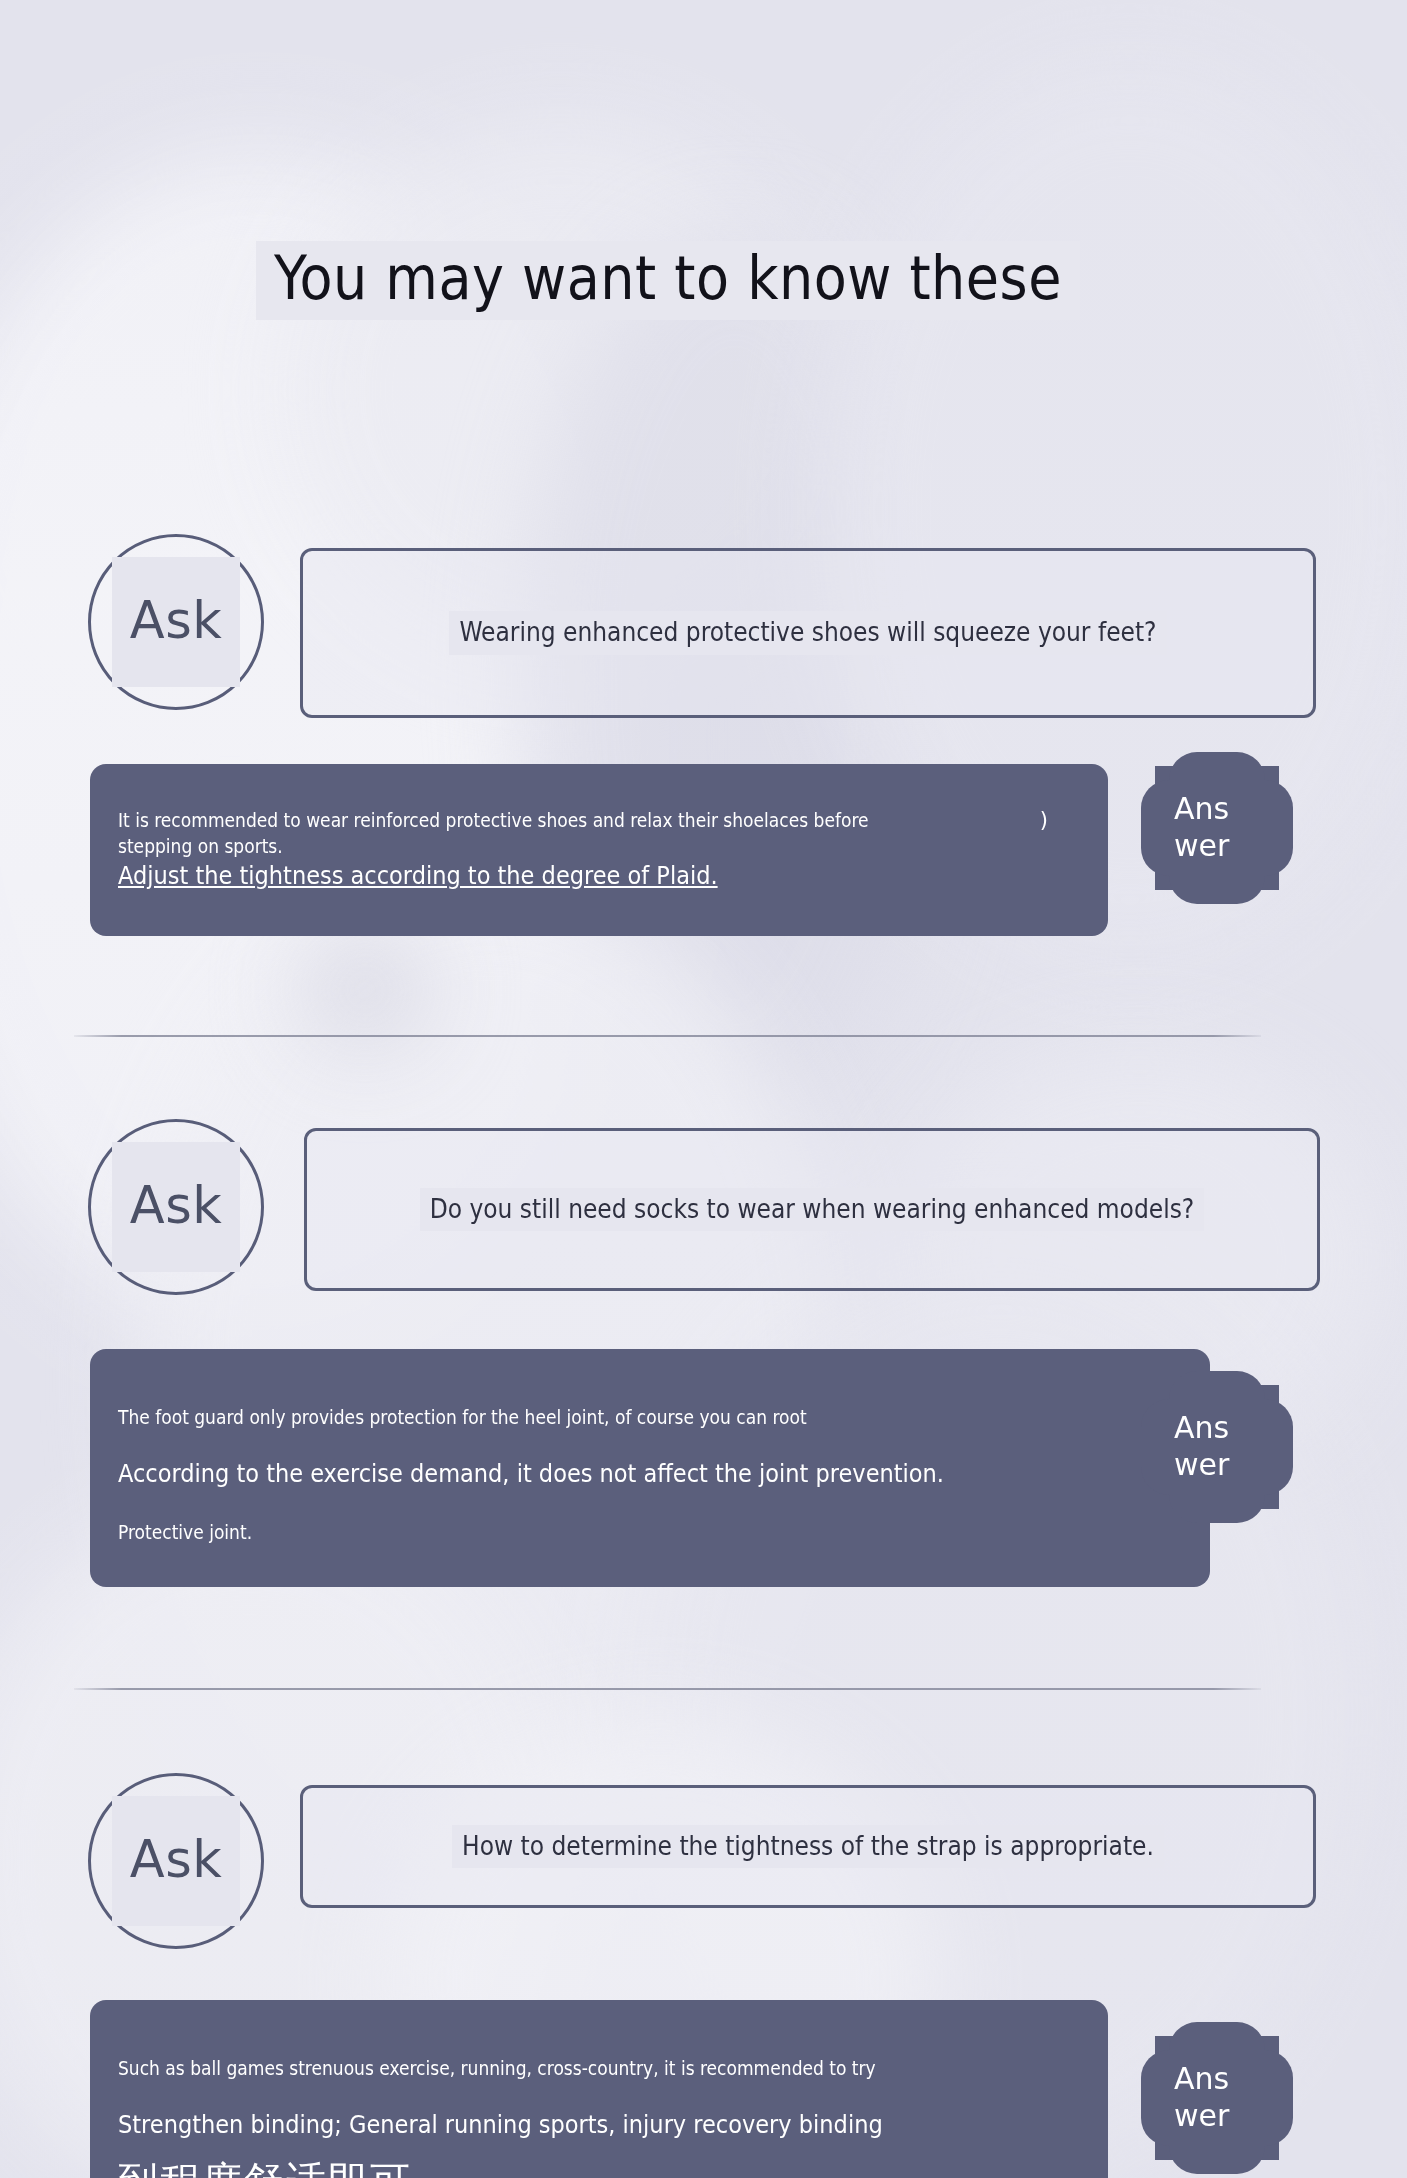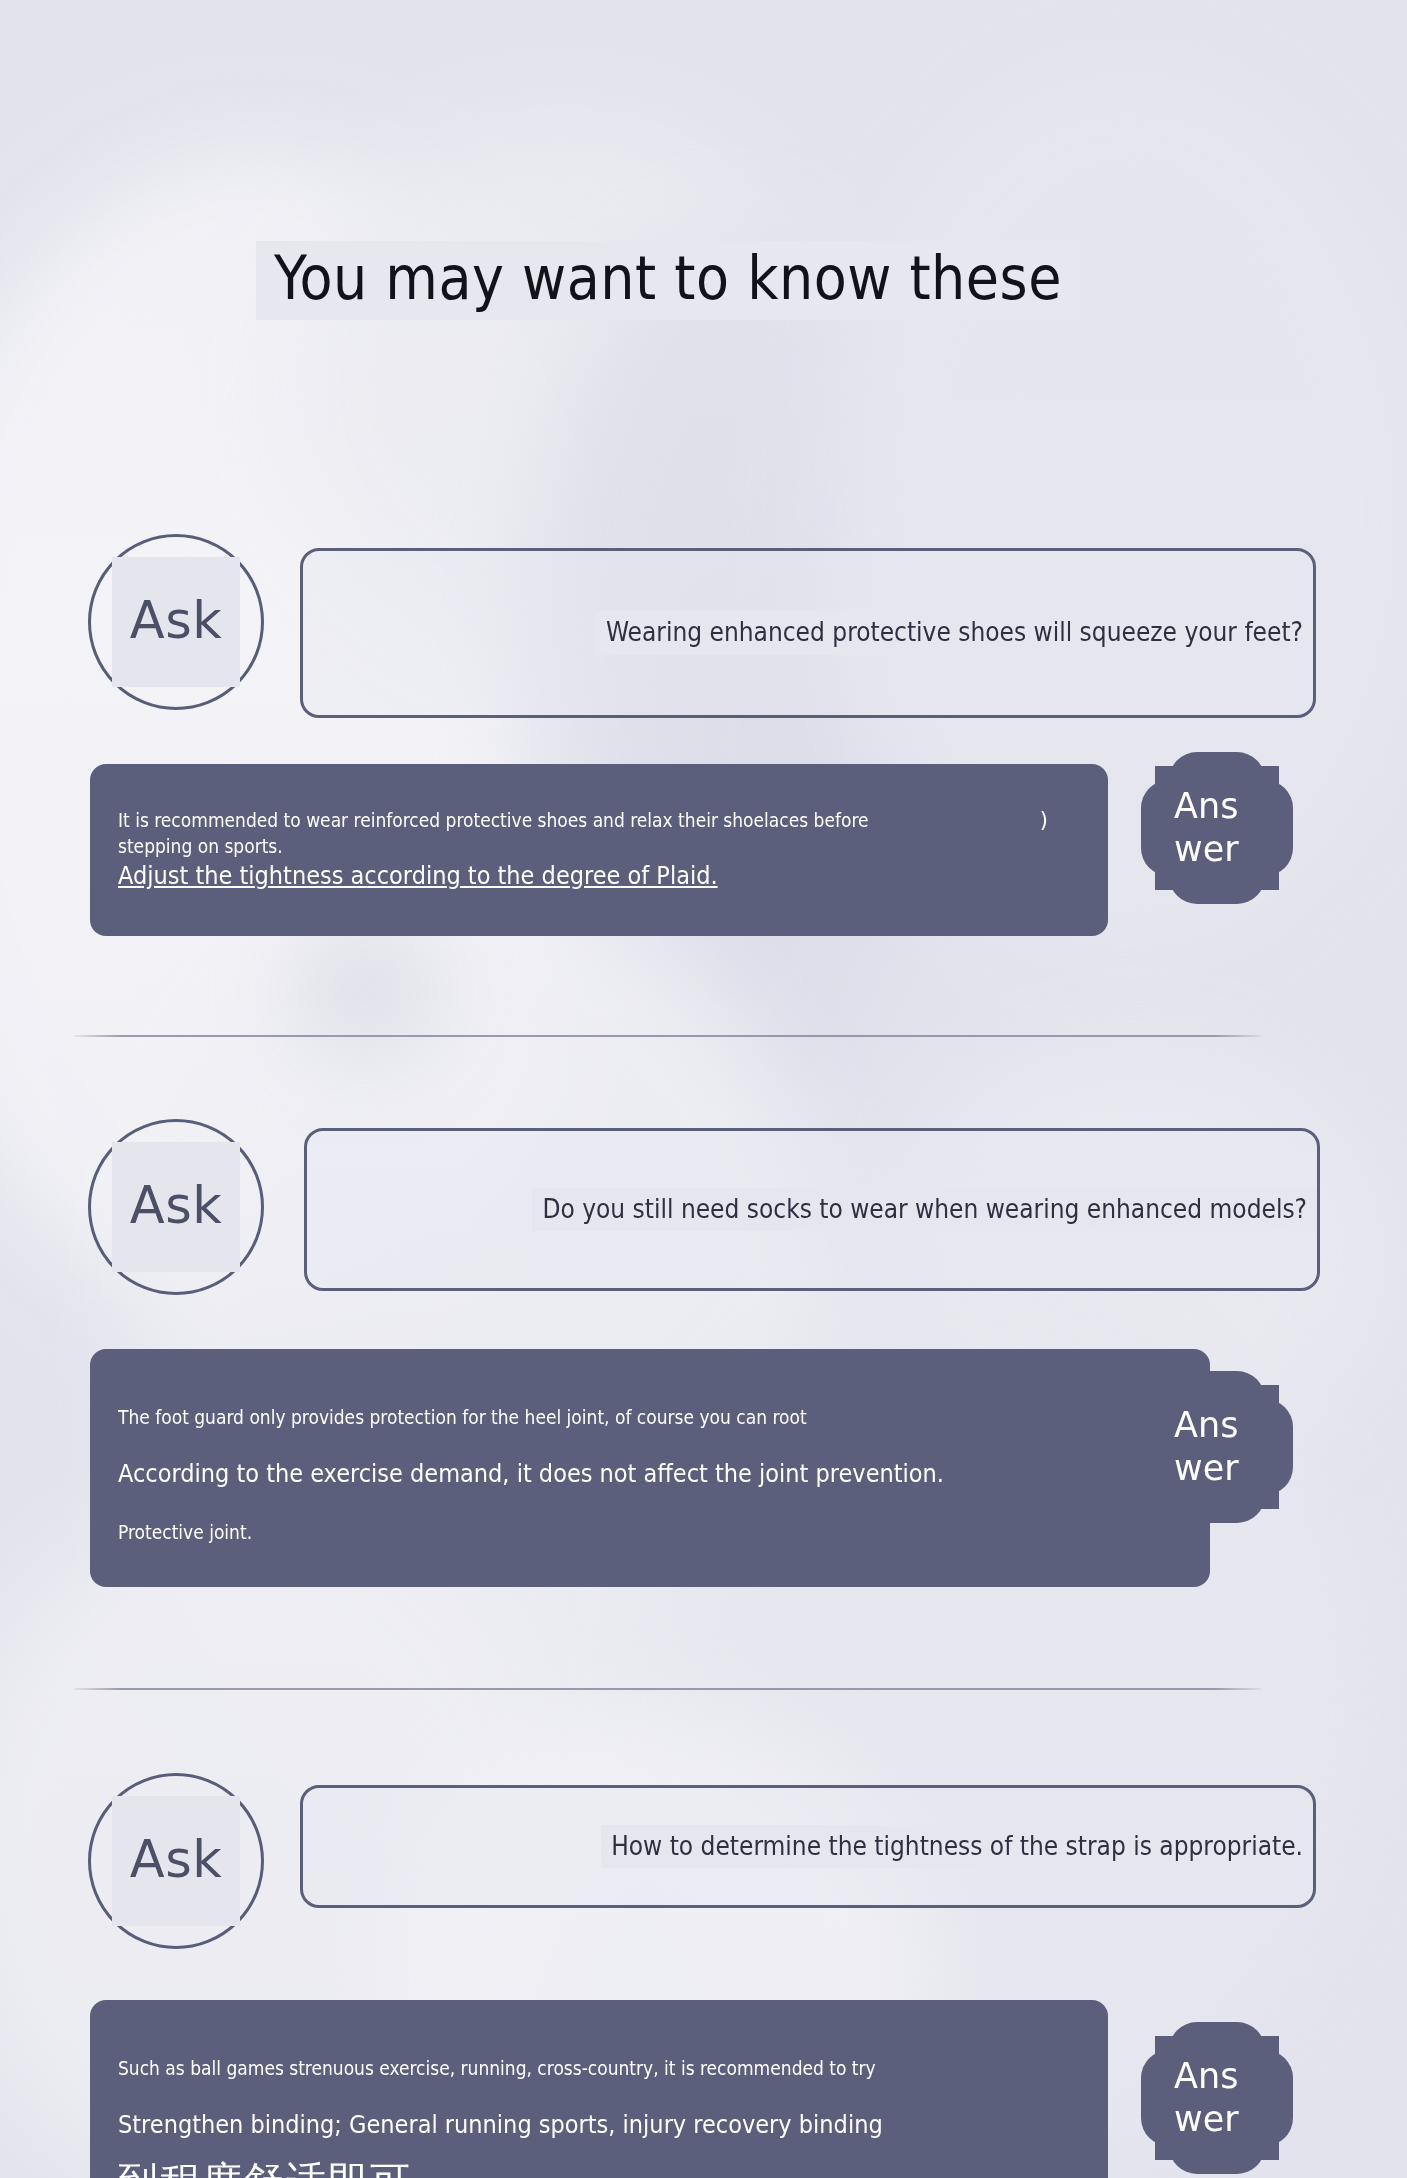--- a/index.html
+++ b/index.html
@@ -105,26 +105,26 @@
     color: #4b5066;
     font-weight: 400;
     letter-spacing: 0.5px;
     white-space: nowrap;
     font-family: "DejaVu Sans", sans-serif;
   }
 
   .question-box {
     position: absolute;
     border: 3px solid #5a5f7a;
-    border-radius: 19px;
+    border-radius: 12px;
     box-sizing: border-box;
     background: rgba(231,231,240,0.42);
     display: flex;
     align-items: center;
-    justify-content: flex-end;
+    justify-content: center;
   }
   .question-text {
     font-family: "DejaVu Sans Condensed", "Liberation Sans Narrow", "DejaVu Sans", sans-serif;
     font-stretch: condensed;
     font-size: 26px;
     color: #2e3040;
     background: #e6e6ef;
     padding: 5px 10px;
     line-height: 1.3;
     white-space: nowrap;
@@ -183,21 +183,21 @@
     left: 14px;
     top: -14px;
     width: 96px;
     height: 152px;
     border-radius: 28px;
   }
   .answer-badge .ab-label {
     position: relative;
     z-index: 2;
     font-family: "DejaVu Sans", sans-serif;
-    font-size: 35px;
+    font-size: 30px;
     color: #ffffff;
     line-height: 1.22;
     text-align: left;
     width: 86px;
     word-break: break-all;
   }
 
   .divider {
     position: absolute;
     left: 74px;

